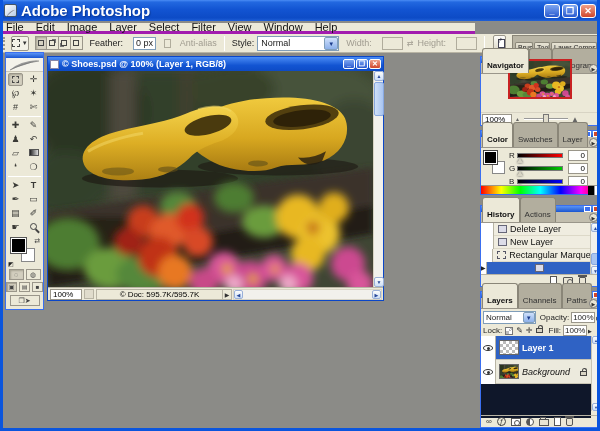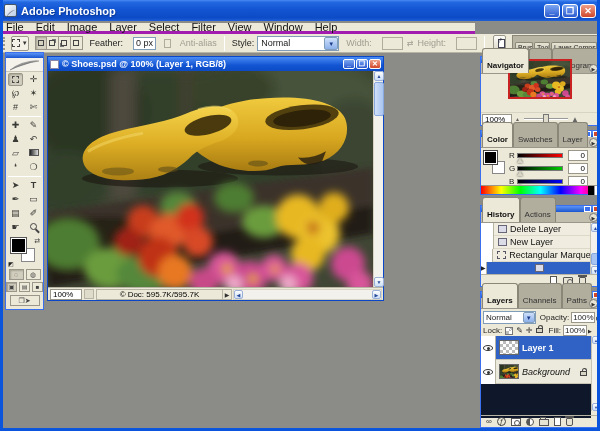--- a/index.html
+++ b/index.html
@@ -1,21 +1,21 @@
 <!DOCTYPE html>
 <html><head>
 <meta charset="utf-8">
 <style>
   html,body{margin:0;padding:0;background:#6b6b68;}
   *{box-sizing:border-box;font-family:"Liberation Sans",sans-serif;}
   .abs{position:absolute;}
   #win{position:relative;width:600px;height:431px;background:#8b8b87;border:3px solid #0b55dd;border-top:none;overflow:hidden;}
   
   .titlebar{left:-3px;top:0;width:600px;height:21px;background:linear-gradient(180deg,#4a8cf5 0%,#2268e0 10%,#1254d2 45%,#0d4bc6 85%,#1f60d8 100%);display:flex;align-items:center;padding:0 4px;}
-  .apptitle{color:#fff;font-weight:bold;font-size:11px;margin-left:4px;text-shadow:1px 1px 1px #0a3a9a;white-space:nowrap;}
+  .apptitle{color:#fff;font-weight:bold;font-size:15px;margin-left:4px;text-shadow:1px 1px 1px #0a3a9a;white-space:nowrap;}
   .winbtns{margin-left:auto;display:flex;gap:2px;}
   .wbtn{width:16px;height:14px;border:1px solid #fff;border-radius:3px;background:linear-gradient(180deg,#7da6f0,#2a5ad0);color:#fff;font-size:9px;line-height:12px;text-align:center;font-weight:bold;}
   .wbtn.close{background:linear-gradient(180deg,#f0a088,#d0472c);}
   .menubar{left:-3px;top:23px;width:475px;height:13px;background:#ece9d8;display:flex;align-items:center;border-bottom:5px solid #a21caf;}
   .menubar span{font-size:11px;color:#111;padding:0 6px;white-space:nowrap;}
   .optbar{left:-3px;top:34px;width:600px;height:19px;background:#ece9d8;border-bottom:1px solid #b8b4a4;display:flex;align-items:center;font-size:9px;color:#222;}
   .grip{width:3px;height:13px;margin-left:3px;border-left:2px dotted #9a968a;}
   .toolpreview{width:27px;height:15px;margin-left:5px;background:#f4f2e8;border:1px solid #9a968a;border-radius:2px;display:flex;align-items:center;justify-content:center;gap:2px;}
   .dashbox{width:8px;height:8px;border:1px dashed #444;}
   .caret{font-size:6px;color:#333;}

